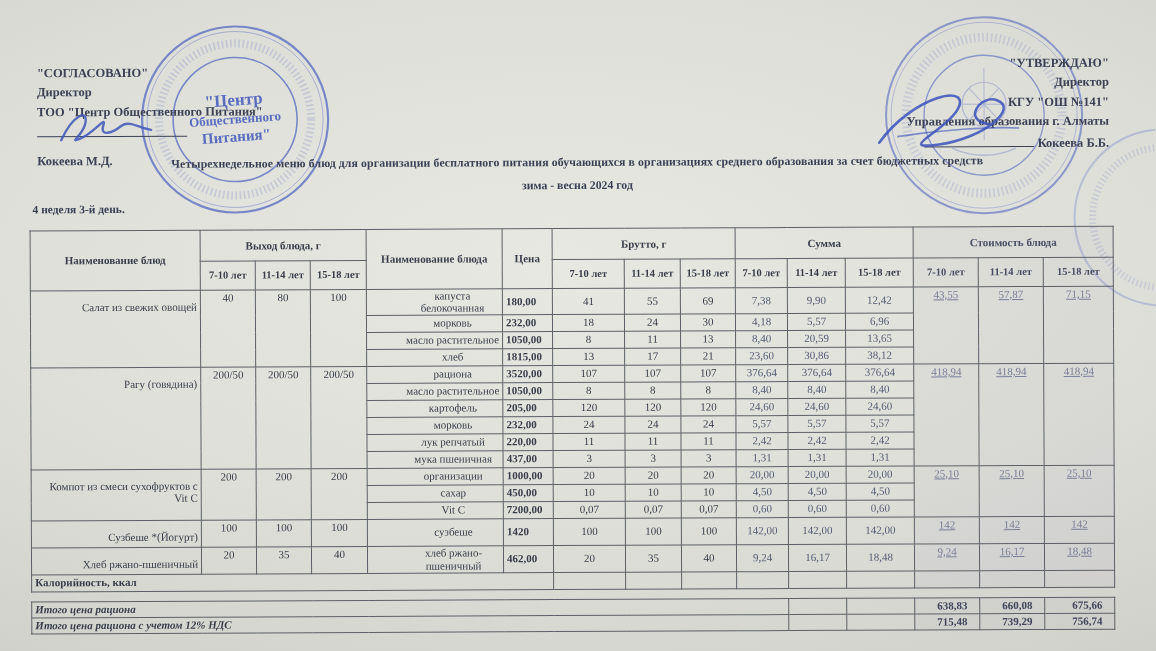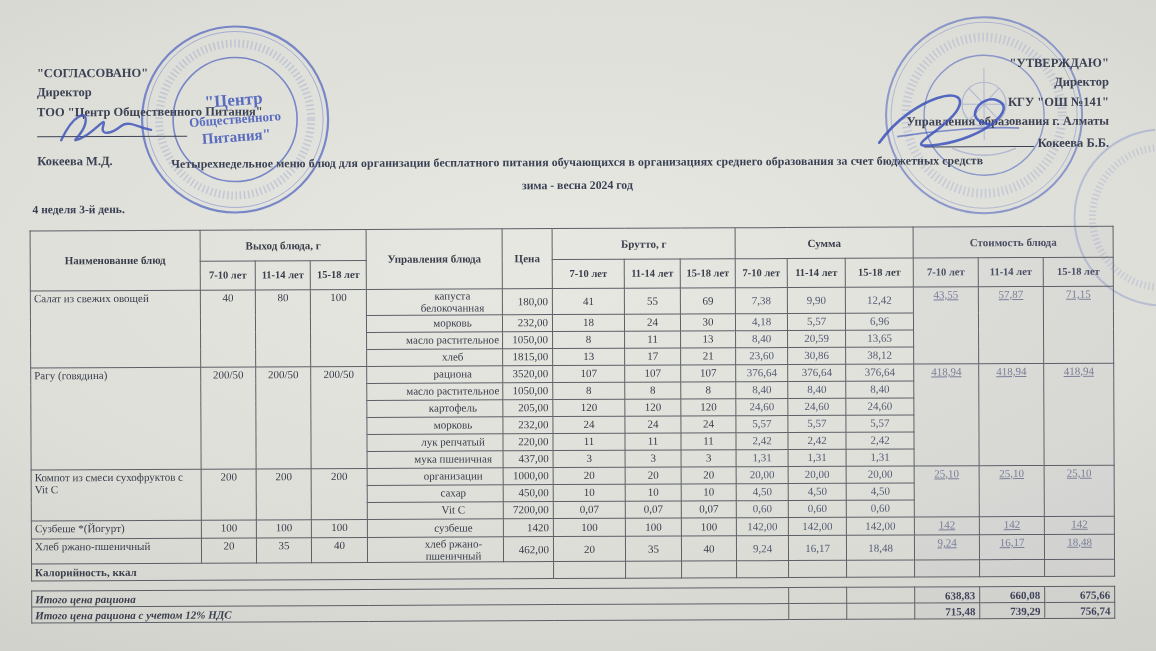--- a/index.html
+++ b/index.html
@@ -26,33 +26,33 @@
   .week-label{position:absolute;left:33px;top:201px;font-size:11.5px;font-weight:bold;color:#3a4053;}
   
   .tbl-wrap{position:absolute;left:30px;top:228px;width:1083px;}
   table{border-collapse:collapse;table-layout:fixed;width:1083px;
     font-size:11px;color:#3a3e4b;}
   td,th{border:1px solid #5d6068;padding:0 3px;overflow:hidden;line-height:1.12;
     height:16px;background:transparent;}
   thead th{font-weight:bold;text-align:center;vertical-align:middle;font-size:11px;}
   thead tr.h1 th{height:30px;}
   thead tr.h2 th{height:28px;font-size:10.5px;}
-  td.dish{text-align:left;vertical-align:top;padding-top:1px;}
+  td.dish{text-align:right;vertical-align:top;padding-top:10px;}
   td.ing{text-align:center;padding-left:39px;}
-  td.price{text-align:right;padding-right:4px;}
+  td.price{text-align:left;padding-right:4px;font-weight:bold;}
   td.num{text-align:center;}
   td.top{vertical-align:top;padding-top:1px;}
   td.sum{color:#565d74;}
   td.cost{color:#7b8098;background:rgba(150,142,190,0.07);text-decoration:underline;}
   th.costh{background:rgba(150,142,190,0.07);color:#4a4f63;}
   td.cal{font-weight:bold;text-align:left;}
   .totals{margin-top:9px;}
   .totals td{height:15px;}
   td.total-label{font-weight:bold;font-style:italic;text-align:left;}
-  td.total-val{font-weight:bold;text-align:right;padding-right:4px;color:#40455a;
+  td.total-val{font-weight:bold;text-align:right;padding-right:12px;color:#40455a;
     background:rgba(150,142,190,0.06);}
 </style>
 </head>
 <body>
 
 <div class="scene">
 
   <svg class="stamp" style="left:136px;top:18px;" width="200" height="200" viewBox="0 0 200 200">
     <g stroke="#5568c0" fill="none" opacity="0.75">
       <circle cx="100" cy="100" r="93" stroke-width="2.2"></circle>
@@ -136,21 +136,21 @@
           <col style="width:58px">
           <col style="width:68px">
         <col style="width:65px">
           <col style="width:65px">
           <col style="width:70px">
       </colgroup>
       <thead>
         <tr class="h1">
           <th rowspan="2">Наименование блюд</th>
           <th colspan="3">Выход блюда, г</th>
-          <th rowspan="2">Управления блюда</th>
+          <th rowspan="2">Наименование блюда</th>
           <th rowspan="2">Цена</th>
           <th colspan="3">Брутто, г</th>
           <th colspan="3">Сумма</th>
           <th colspan="3" class="costh">Стоимость блюда</th>
         </tr>
         <tr class="h2">
           <th>7-10 лет</th>
           <th>11-14 лет</th>
           <th>15-18 лет</th>
           <th>7-10 лет</th>

